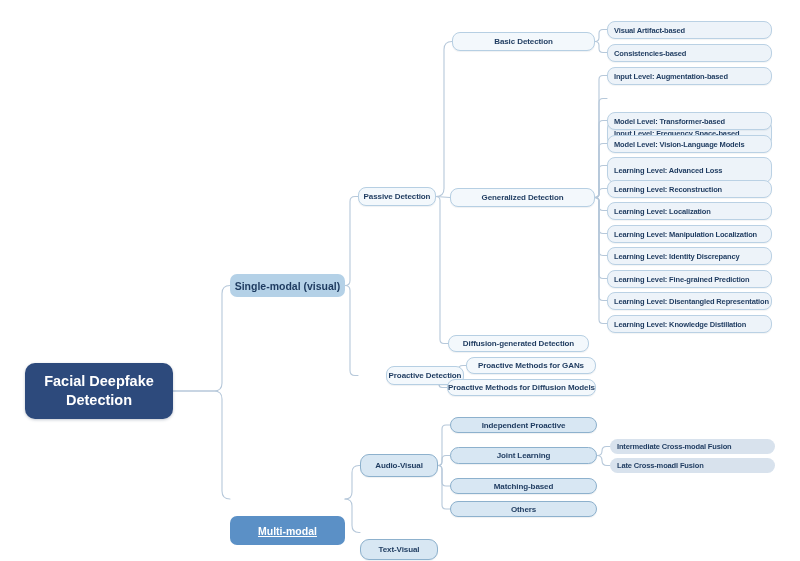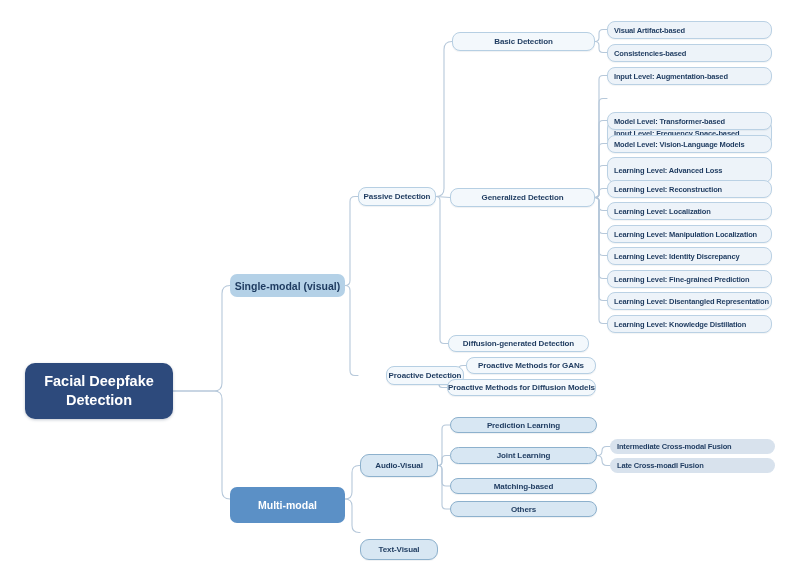--- a/index.html
+++ b/index.html
@@ -78,21 +78,21 @@
       <path d="M438,465.5 L438,465.5 Q442,465.5 442,461.5 L442,429 Q442,425 446,425 L450,425"></path>
       <path d="M438,465.5 L438,465.5 Q442,465.5 442,461.5 L442,459.5 Q442,455.5 446,455.5 L450,455.5"></path>
       <path d="M438,465.5 L438,465.5 Q442,465.5 442,469.5 L442,482 Q442,486 446,486 L450,486"></path>
       <path d="M438,465.5 L438,465.5 Q442,465.5 442,469.5 L442,505 Q442,509 446,509 L450,509"></path>
       <path d="M597,455.5 L597.5,455.5 Q602,455.5 602,451 L602,451 Q602,446.5 606.5,446.5 L610,446.5"></path>
       <path d="M597,455.5 L597,455.5 Q602,455.5 602,460.5 L602,460.5 Q602,465.5 607,465.5 L610,465.5"></path>
     </svg>
   <div id="nodes-layer">
       <div class="node style-root" style="left: 25px; top: 363px; width: 148px; height: 56px;">Facial Deepfake Detection</div>
       <div class="node style-l1light" style="left: 230px; top: 274px; width: 115px; height: 23px;">Single-modal (visual)</div>
-      <div class="node style-l1dark" style="left: 230px; top: 487px; width: 115px; height: 36px;">Multi-modal</div>
+      <div class="node style-l1dark" style="left: 230px; top: 516px; width: 115px; height: 29px; text-decoration: underline;">Multi-modal</div>
       <div class="node style-mid" style="left: 358px; top: 187px; width: 78px; height: 19px;">Passive Detection</div>
       <div class="node style-mid" style="left: 358px; top: 366px; width: 78px; height: 19px; margin-left: 28px;">Proactive Detection</div>
       <div class="node style-mid" style="left: 452px; top: 32px; width: 143px; height: 19px;">Basic Detection</div>
       <div class="node style-mid" style="left: 450px; top: 188px; width: 145px; height: 19px;">Generalized Detection</div>
       <div class="node style-mid" style="left: 448px; top: 335px; width: 141px; height: 17px;">Diffusion-generated Detection</div>
       <div class="node style-mid" style="left: 466px; top: 357px; width: 130px; height: 17px;">Proactive Methods for GANs</div>
       <div class="node style-mid" style="left: 447px; top: 379px; width: 149px; height: 17px;">Proactive Methods for Diffusion Models</div>
       <div class="node style-leaf" style="left: 607px; top: 21px; width: 165px; height: 17px;">Visual Artifact-based</div>
       <div class="node style-leaf" style="left: 607px; top: 44px; width: 165px; height: 17px;">Consistencies-based</div>
       <div class="node style-leaf" style="left: 607px; top: 67px; width: 165px; height: 17px;">Input Level: Augmentation-based</div>
@@ -102,20 +102,20 @@
       <div class="node style-leaf" style="left: 607px; top: 157px; width: 165px; height: 26px;">Learning Level: Advanced Loss</div>
       <div class="node style-leaf" style="left: 607px; top: 180px; width: 165px; height: 17px;">Learning Level: Reconstruction</div>
       <div class="node style-leaf" style="left: 607px; top: 202px; width: 165px; height: 17px;">Learning Level: Localization</div>
       <div class="node style-leaf" style="left: 607px; top: 225px; width: 165px; height: 17px;">Learning Level: Manipulation Localization</div>
       <div class="node style-leaf" style="left: 607px; top: 247px; width: 165px; height: 17px;">Learning Level: Identity Discrepancy</div>
       <div class="node style-leaf" style="left: 607px; top: 270px; width: 165px; height: 17px;">Learning Level: Fine-grained Prediction</div>
       <div class="node style-leaf" style="left: 607px; top: 292px; width: 165px; height: 17px;">Learning Level: Disentangled Representation</div>
       <div class="node style-leaf" style="left: 607px; top: 315px; width: 165px; height: 17px;">Learning Level: Knowledge Distillation</div>
       <div class="node style-mid2" style="left: 360px; top: 454px; width: 78px; height: 23px;">Audio-Visual</div>
       <div class="node style-mid2" style="left: 360px; top: 539px; width: 78px; height: 21px;">Text-Visual</div>
-      <div class="node style-mid2" style="left: 450px; top: 417px; width: 147px; height: 16px;">Prediction Learning</div>
+      <div class="node style-mid2" style="left: 450px; top: 417px; width: 147px; height: 16px;">Independent Proactive</div>
       <div class="node style-mid2" style="left: 450px; top: 447px; width: 147px; height: 17px;">Joint Learning</div>
       <div class="node style-mid2" style="left: 450px; top: 478px; width: 147px; height: 16px;">Matching-based</div>
       <div class="node style-mid2" style="left: 450px; top: 501px; width: 147px; height: 16px;">Others</div>
       <div class="node style-leaf2" style="left: 610px; top: 439px; width: 165px; height: 15px;">Intermediate Cross-modal Fusion</div>
       <div class="node style-leaf2" style="left: 610px; top: 458px; width: 165px; height: 15px;">Late Cross-moadl Fusion</div>
     </div>
 </div>
 
 </body></html>

